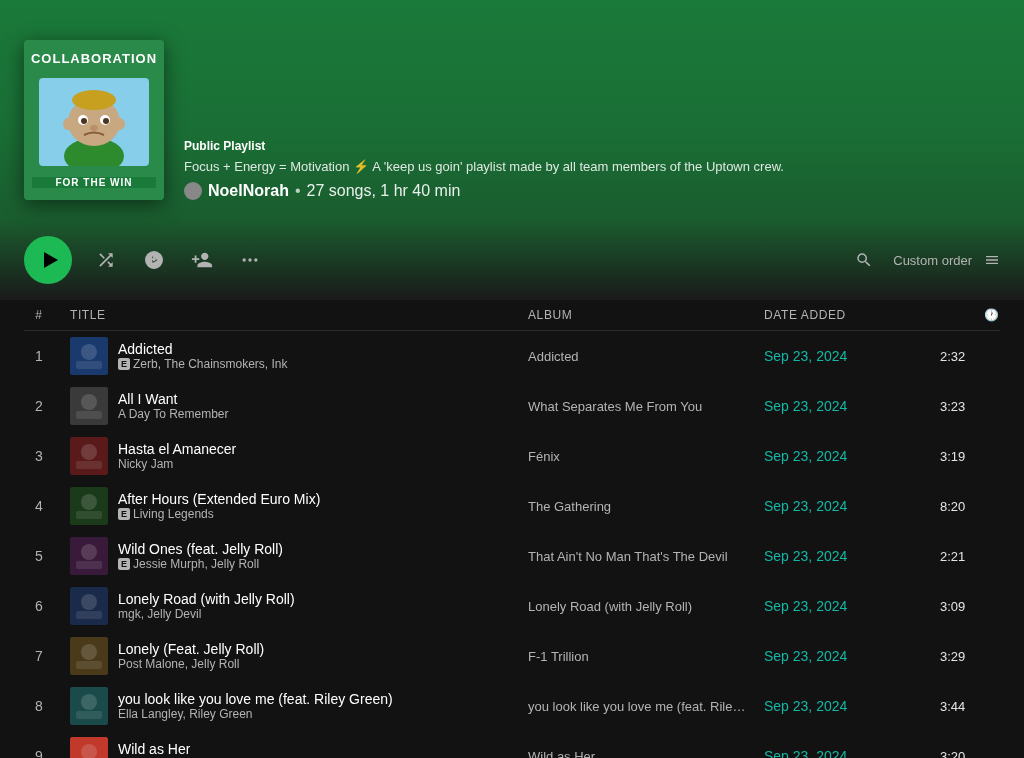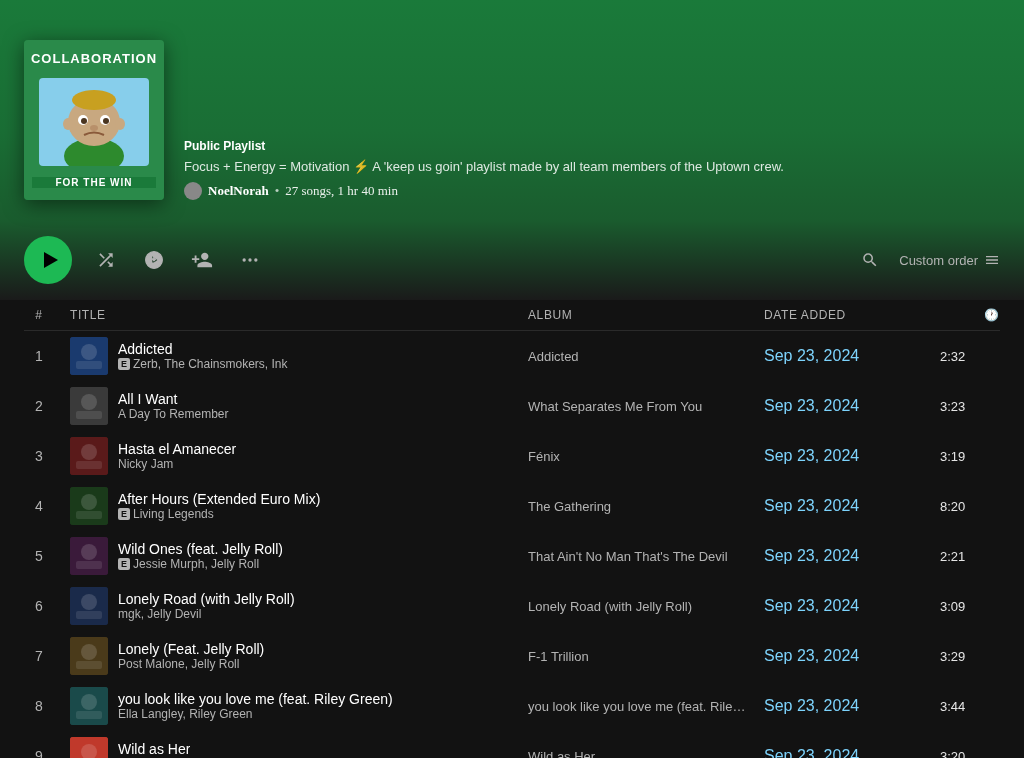--- a/index.html
+++ b/index.html
@@ -85,24 +85,23 @@
       color: #f59b00;
     }
     .playlist-desc {
       font-size: 13px;
       color: rgba(255,255,255,0.85);
     }
     .playlist-meta {
       display: flex;
       align-items: center;
       gap: 6px;
-      font-size: 13px;
+      font-size: 16px;
       color: rgba(255,255,255,0.9);
       margin-top: 2px;
-      font-family: Liberation Serif, serif;
     }
     .meta-avatar {
       width: 18px;
       height: 18px;
       border-radius: 50%;
       background: #888;
       display: inline-block;
     }
     .meta-name {
       font-weight: 700;
@@ -145,21 +144,21 @@
     .search-icon-btn {
       color: #b3b3b3;
       cursor: pointer;
       font-size: 18px;
       display: flex;
       align-items: center;
     }
     .custom-order {
       display: flex;
       align-items: center;
-      gap: 6px;
+      gap: 12px;
       color: #b3b3b3;
       font-size: 13px;
       cursor: pointer;
     }
 
     
     .track-table {
       background: #121212;
       padding: 0 24px;
     }
@@ -243,22 +242,22 @@
       flex-shrink: 0;
     }
     .track-album {
       font-size: 13px;
       color: #b3b3b3;
       white-space: nowrap;
       overflow: hidden;
       text-overflow: ellipsis;
     }
     .track-date {
-      font-size: 16px;
-      color: #7dd3fc;
+      font-size: 14px;
+      color: #14b8a6;
     }
     .track-duration {
       font-size: 13px;
       color: #e5e5e5;
       text-align: left;
     }
 
     
     .thumb-1 { background: #1a3a6e; }
     .thumb-2 { background: #2a2a2a; }

